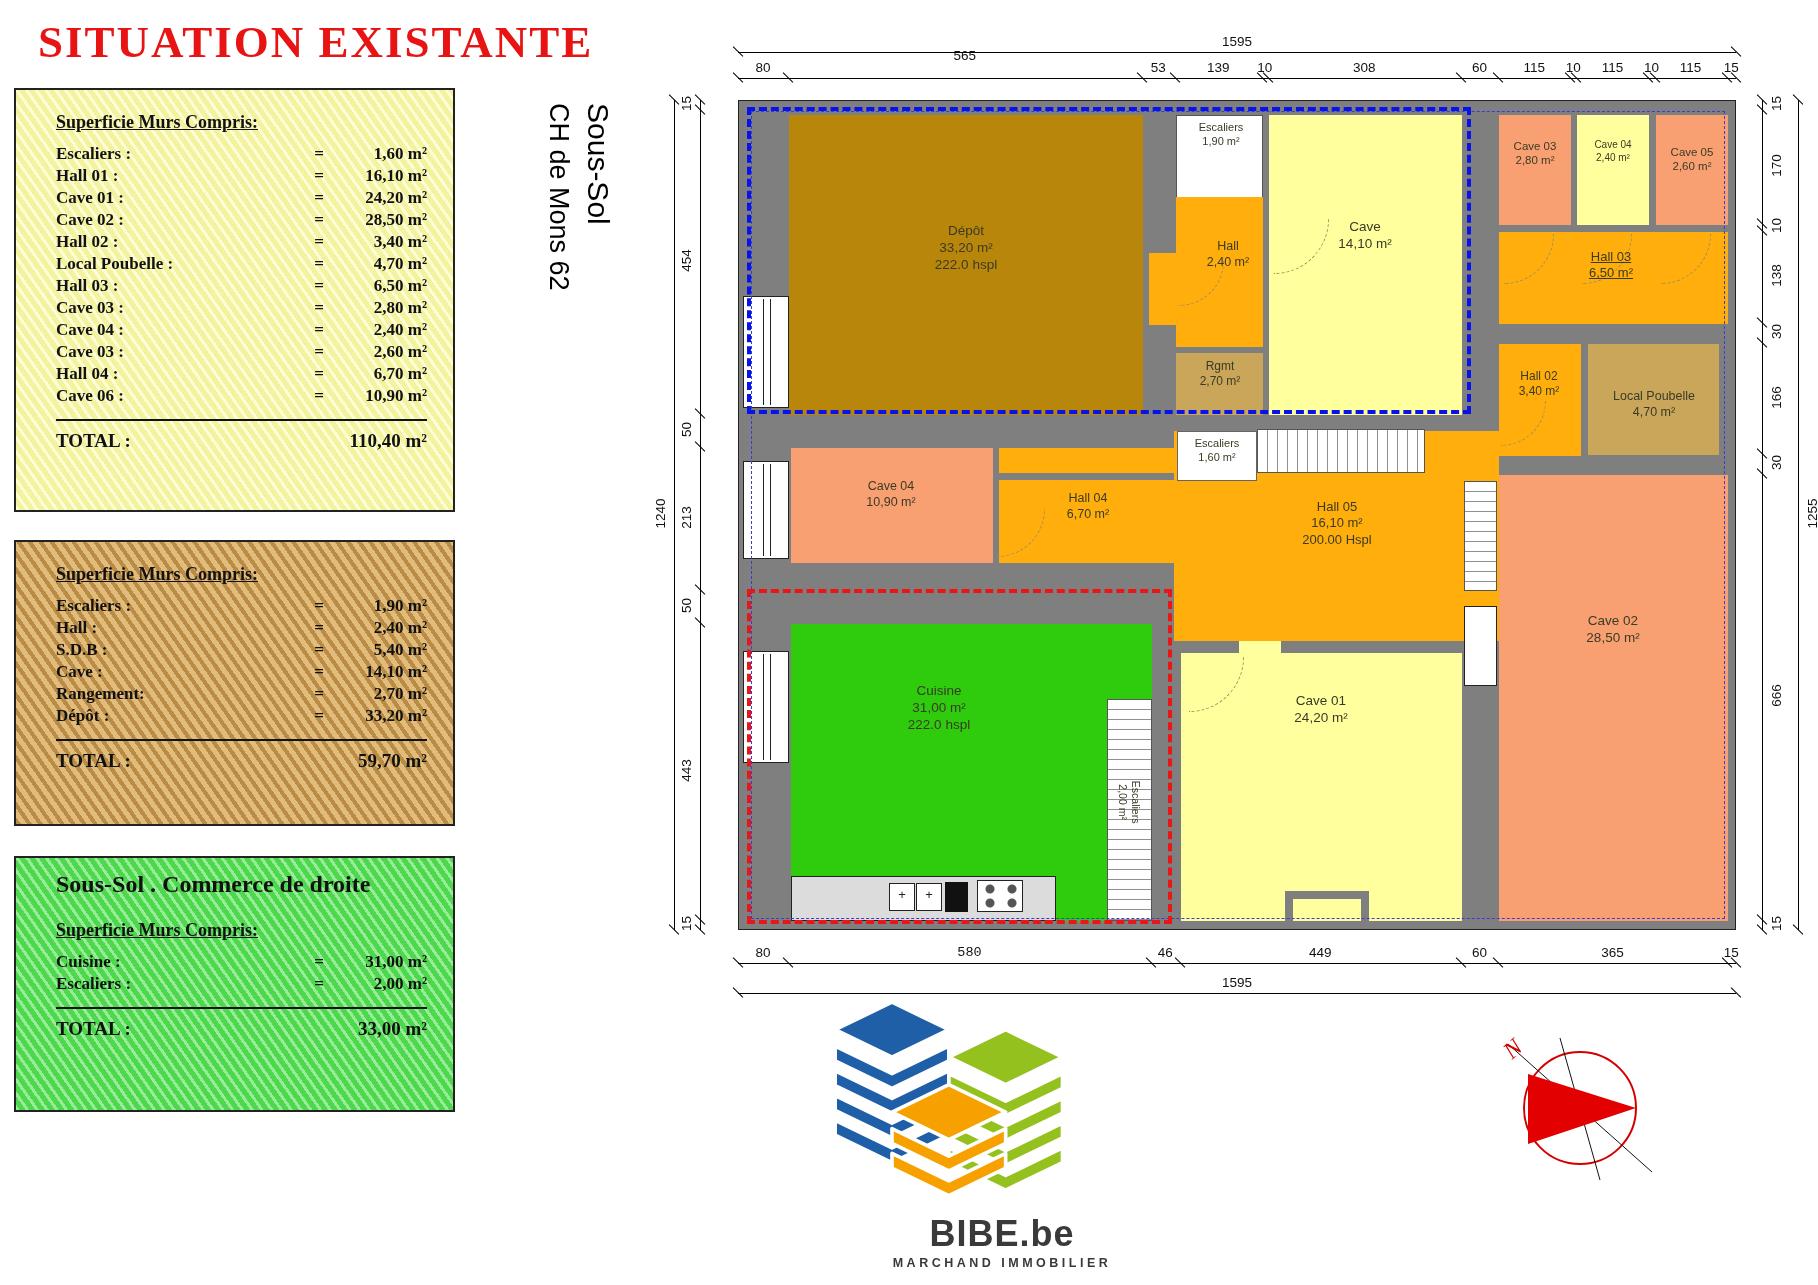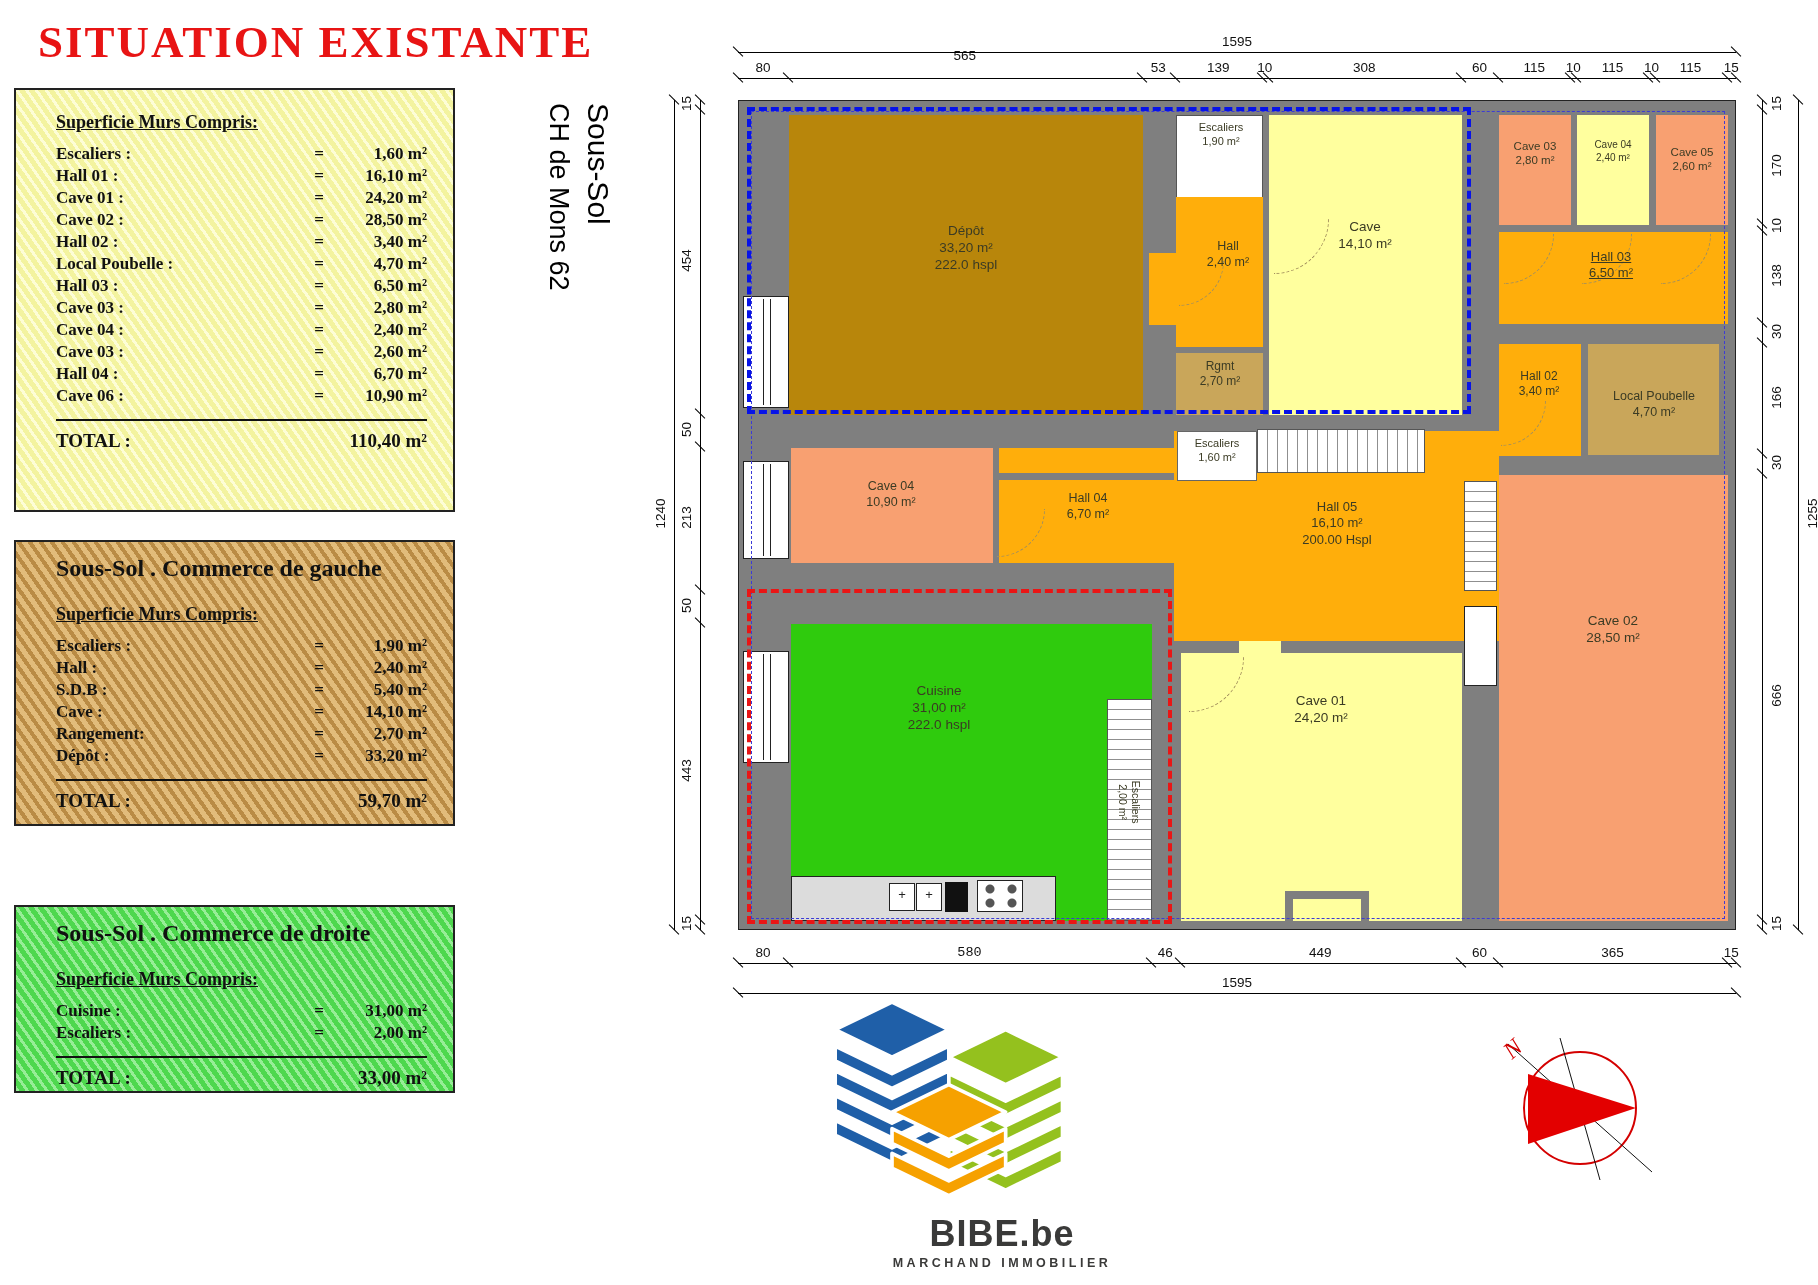--- a/index.html
+++ b/index.html
@@ -152,21 +152,20 @@
         <span class="lbl">Cave 06 :</span>
         <span class="eq">=</span>
         <span class="val">10,90 m²</span>
       </div>
       <div class="ptotal">
         <span class="lbl">TOTAL :</span>
         <span class="val">110,40 m²</span>
       </div>
     </div>
     <div class="panel theme-wood" style="top: 540px; height: 286px;">
-      <div class="panel-title">Sous-Sol . Commerce de gauche</div>
       <div class="panel-sub">Superficie Murs Compris:</div>
       <div class="prow">
         <span class="lbl">Escaliers :</span>
         <span class="eq">=</span>
         <span class="val">1,90 m²</span>
       </div>
       <div class="prow">
         <span class="lbl">Hall :</span>
         <span class="eq">=</span>
         <span class="val">2,40 m²</span>
@@ -189,21 +188,21 @@
       <div class="prow">
         <span class="lbl">Dépôt :</span>
         <span class="eq">=</span>
         <span class="val">33,20 m²</span>
       </div>
       <div class="ptotal">
         <span class="lbl">TOTAL :</span>
         <span class="val">59,70 m²</span>
       </div>
     </div>
-    <div class="panel theme-green" style="top: 905px; height: 188px;">
+    <div class="panel theme-green" style="top: 856px; height: 256px;">
       <div class="panel-title">Sous-Sol . Commerce de droite</div>
       <div class="panel-sub">Superficie Murs Compris:</div>
       <div class="prow">
         <span class="lbl">Cuisine :</span>
         <span class="eq">=</span>
         <span class="val">31,00 m²</span>
       </div>
       <div class="prow">
         <span class="lbl">Escaliers :</span>
         <span class="eq">=</span>

